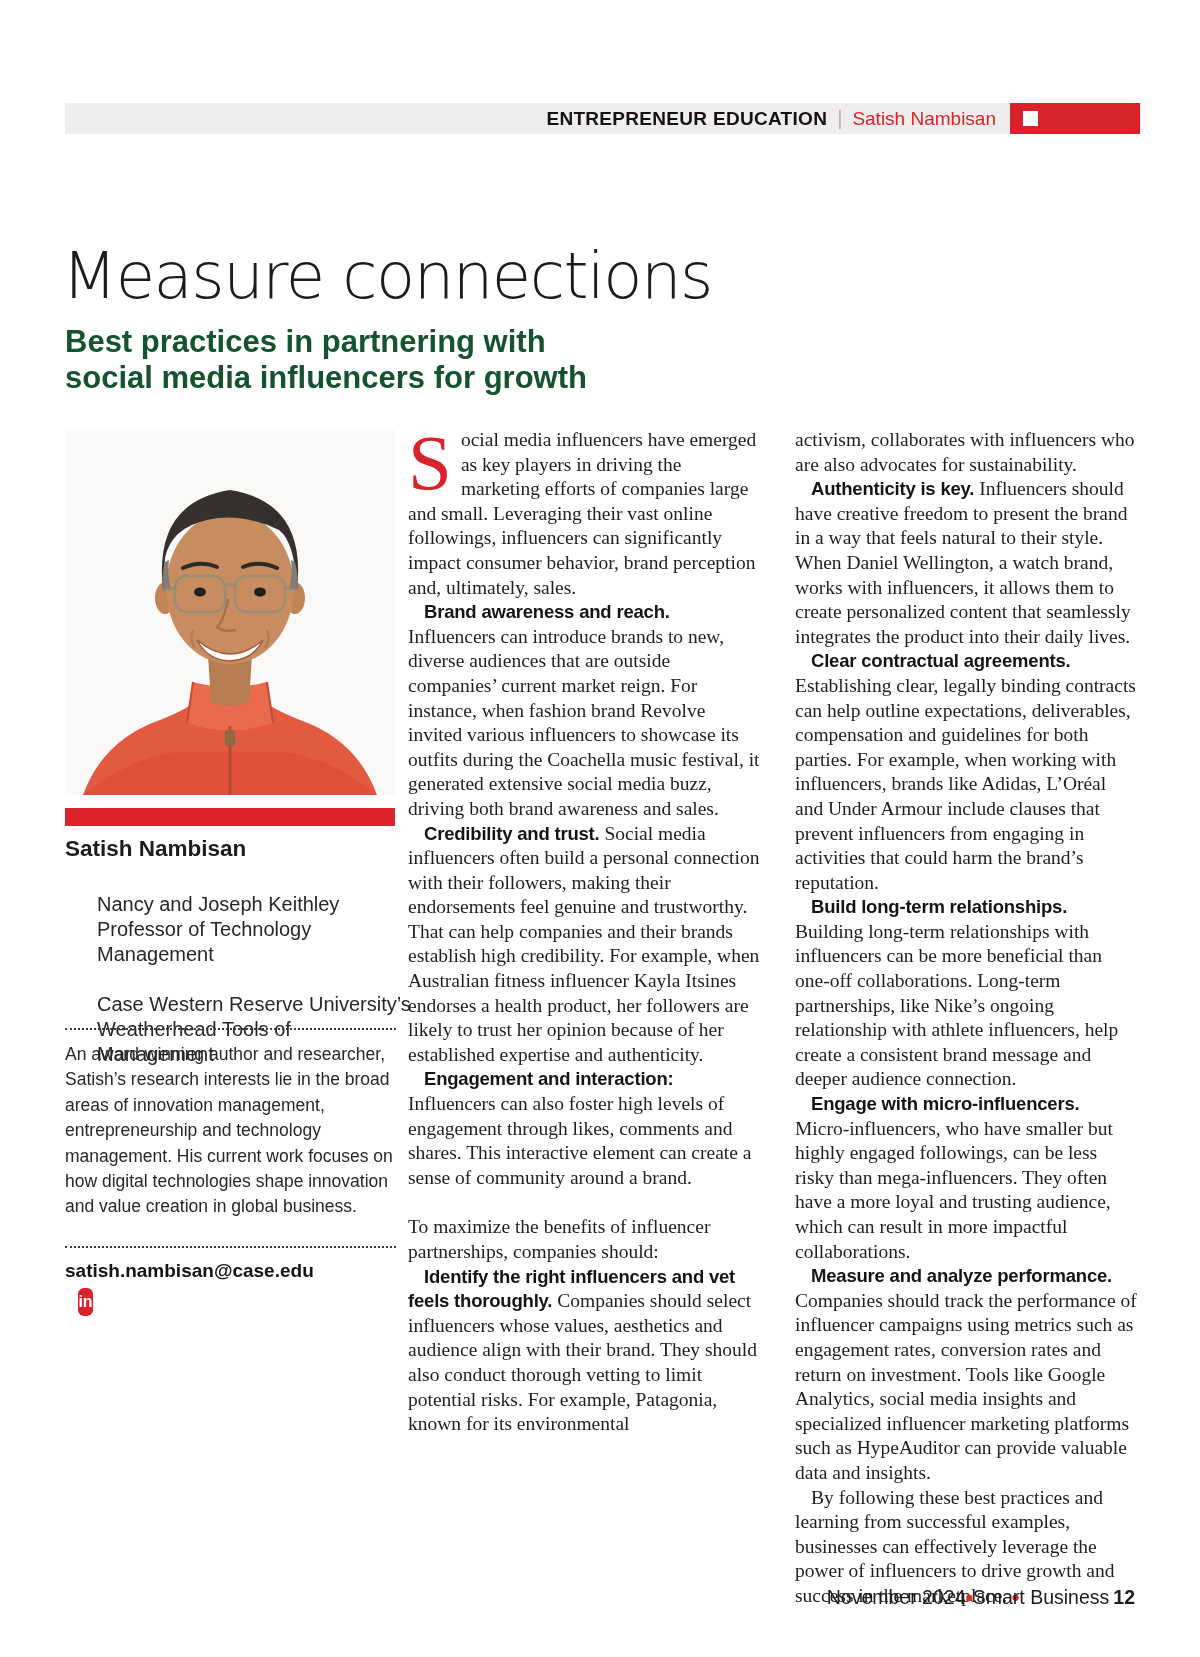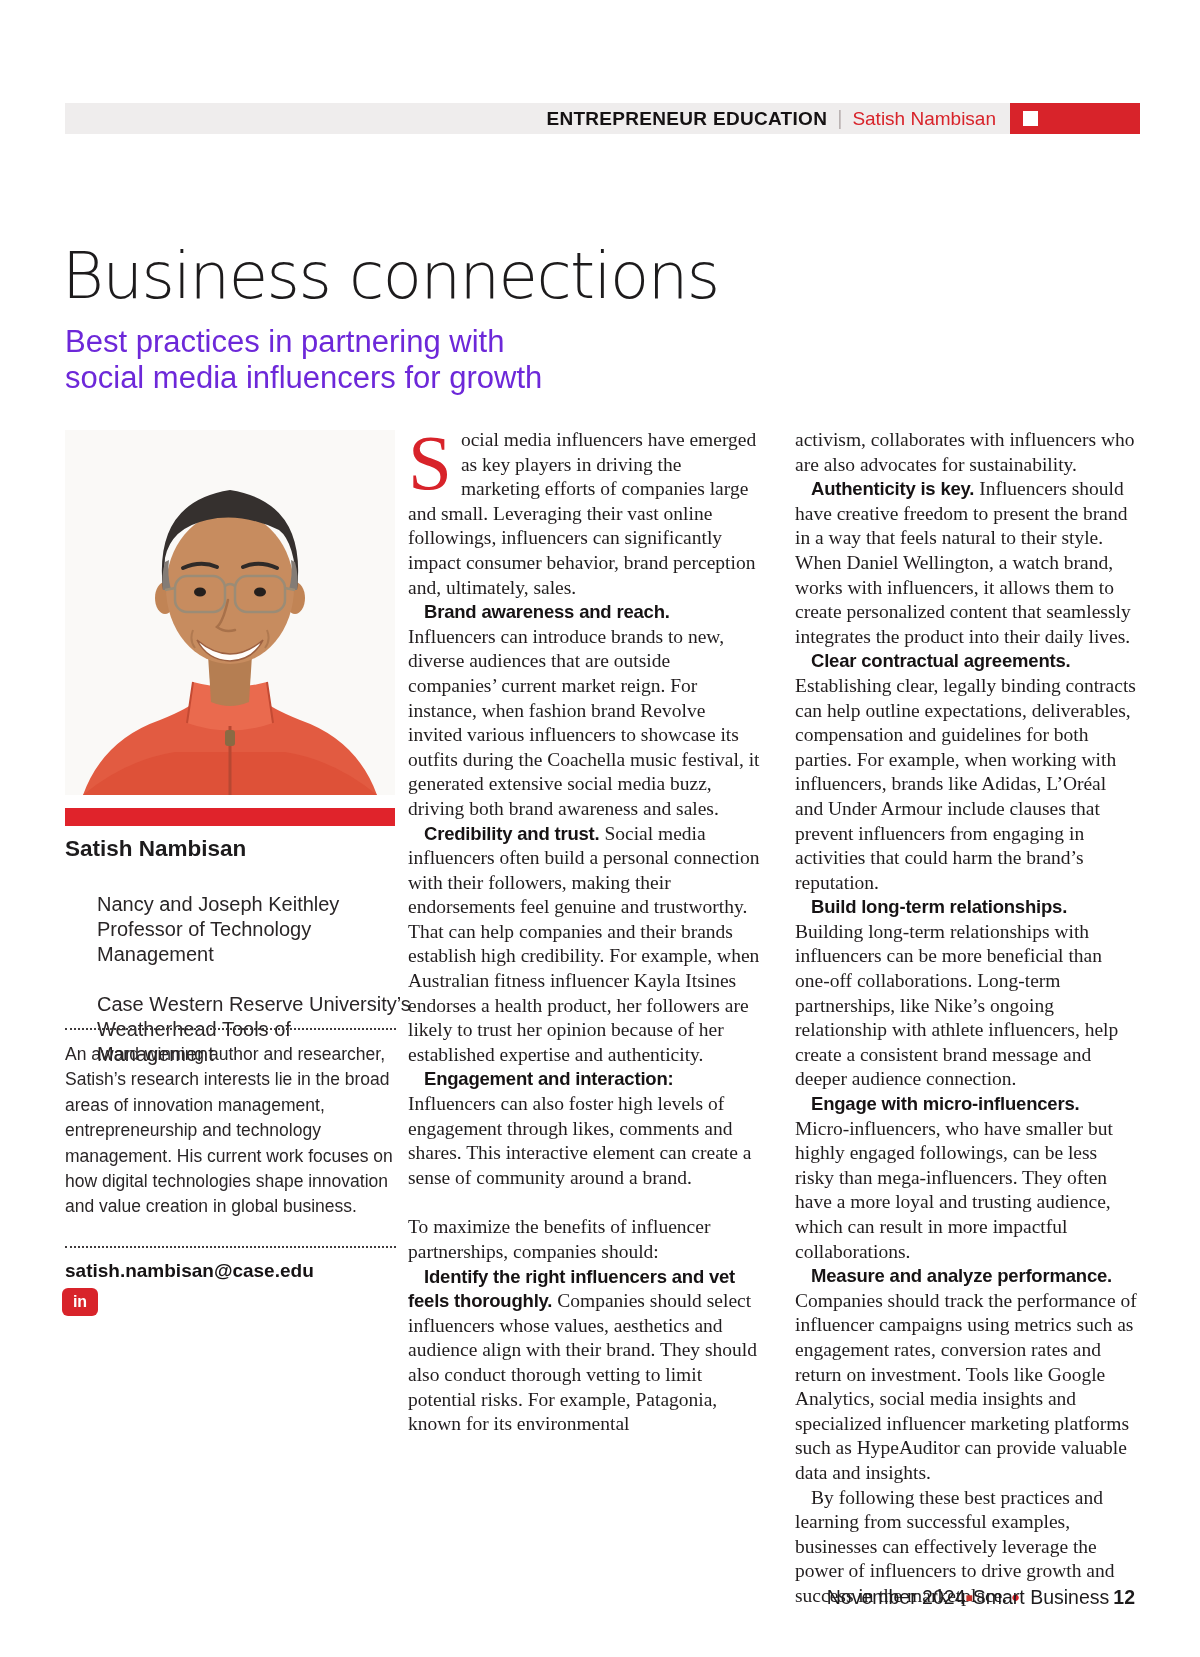--- a/index.html
+++ b/index.html
@@ -19,36 +19,36 @@
   .masthead .m-author { color:#d8232a; font-size:19px; font-weight:500; }
   .masthead-block { position:absolute; left:1010px; top:103px; width:130px; height:31px; background:#d8232a; }
   .masthead-square { position:absolute; left:13px; top:8px; width:15px; height:15px; background:#ffffff; }
 
   
   .title {
     position:absolute; left:62px; top:196px; font-size:64px; font-weight:200;
     font-family:"DejaVu Sans","Liberation Sans",sans-serif; letter-spacing:-1.5px; color:#1d1b1c;
   }
   .subtitle {
-    position:absolute; left:65px; top:298px; font-size:31px; font-weight:400;
-    line-height:1.17; white-space:pre-line; color:#6d28d9;
+    position:absolute; left:65px; top:298px; font-size:31px; font-weight:700;
+    line-height:1.17; white-space:pre-line; color:#14532d;
   }
 
   
   .photo-wrap { position:absolute; left:65px; top:430px; width:330px; height:365px; }
   .redbar { position:absolute; left:65px; top:808px; width:330px; height:18px; background:#e0232b; }
   .author-name { position:absolute; left:65px; top:836px; font-size:22.5px; font-weight:700; color:#1d1b1c; }
   .author-roles { position:absolute; left:65px; top:867px; width:334px; font-size:20px; line-height:25px; color:#2a2627; white-space:pre-line;margin-left:32px; }
   .role-block { margin:0; }
   .dotted-rule { position:absolute; left:65px; width:331px; border-top:2px dotted #3f3b3c; height:0; }
   .rule-1 { top:1028px; } .rule-2 { top:1246px; }
   .bio { position:absolute; left:65px; top:1042px; width:336px; font-size:17.5px; line-height:25.4px; color:#2a2627; }
   .email { position:absolute; left:65px; top:1260px; font-size:19px; font-weight:700; color:#161314; }
   .linkedin {
-    position:absolute; left:62px; top:1288px; width:36px; height:28px; background:#d8232a;
+    position:absolute; left:78px; top:1288px; width:15px; height:28px; background:#d8232a;
     border-radius:6px; color:#fff; font-weight:700; font-size:16px;
     display:flex; align-items:center; justify-content:center;
   }
 
   
   .col {
     position:absolute; top:428px; font-family:"Liberation Serif", serif;
     font-size:19.5px; line-height:24.6px; color:#211d1e; text-align:left;
   }
   .col-middle { left:408px; width:352px; }
@@ -81,21 +81,21 @@
 
   <div class="masthead">
     <span class="section">ENTREPRENEUR EDUCATION</span>
     <span class="sep">|</span>
     <span class="m-author">Satish Nambisan</span>
   </div>
   <div class="masthead-block">
     <div class="masthead-square"></div>
   </div>
 
-  <h1 class="title">Business connections</h1>
+  <h1 class="title">Measure connections</h1>
   <h2 class="subtitle">Best practices in partnering with
 social media influencers for growth</h2>
 
   <div class="photo-wrap">
     <svg viewBox="0 0 330 365" width="330" height="365" role="img">
       <rect width="330" height="365" fill="#faf9f7"></rect>
       <path d="M18 365 Q38 310 95 290 Q125 278 135 268 L195 268 Q205 278 235 290 Q292 310 312 365 Z" fill="#e25b41"></path>
       <path d="M18 365 Q60 330 110 322 L220 322 Q270 330 312 365 Z" fill="#de5138"></path>
       <path d="M128 252 Q165 262 202 252 L208 293 Q165 308 122 293 Z" fill="#ea6a4e"></path>
       <path d="M128 252 L122 293 M202 252 L208 293" stroke="#c44a33" stroke-width="2" fill="none"></path>

